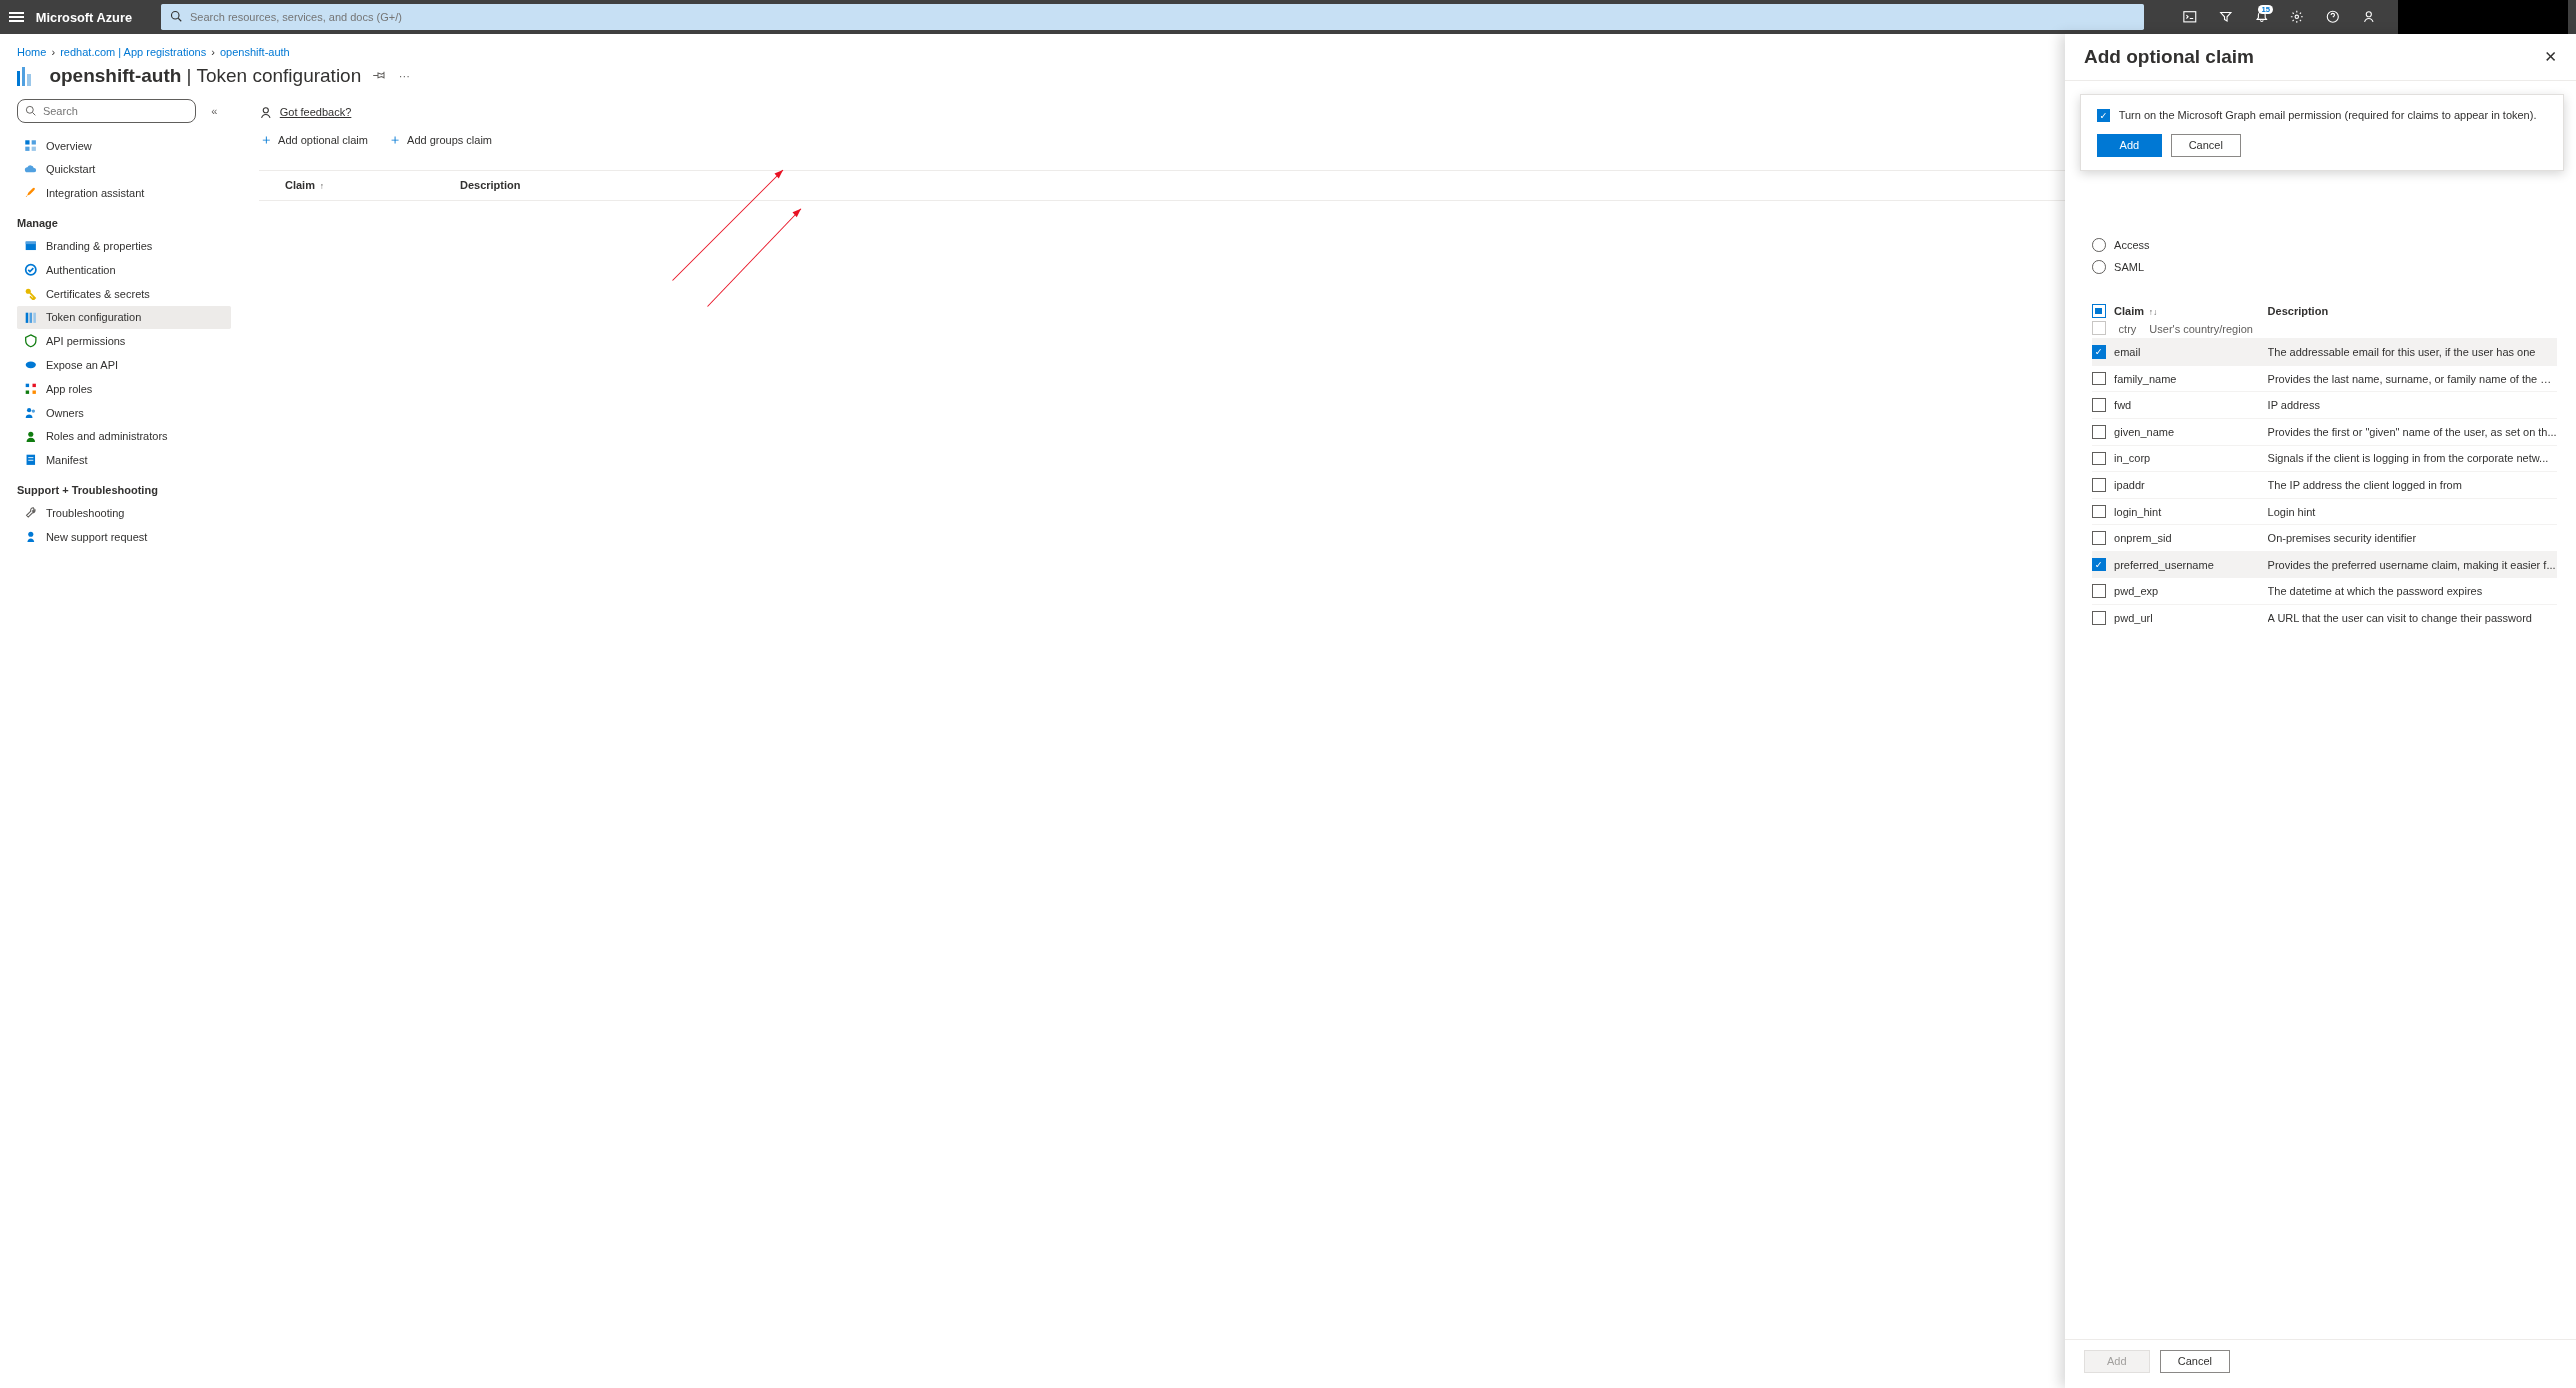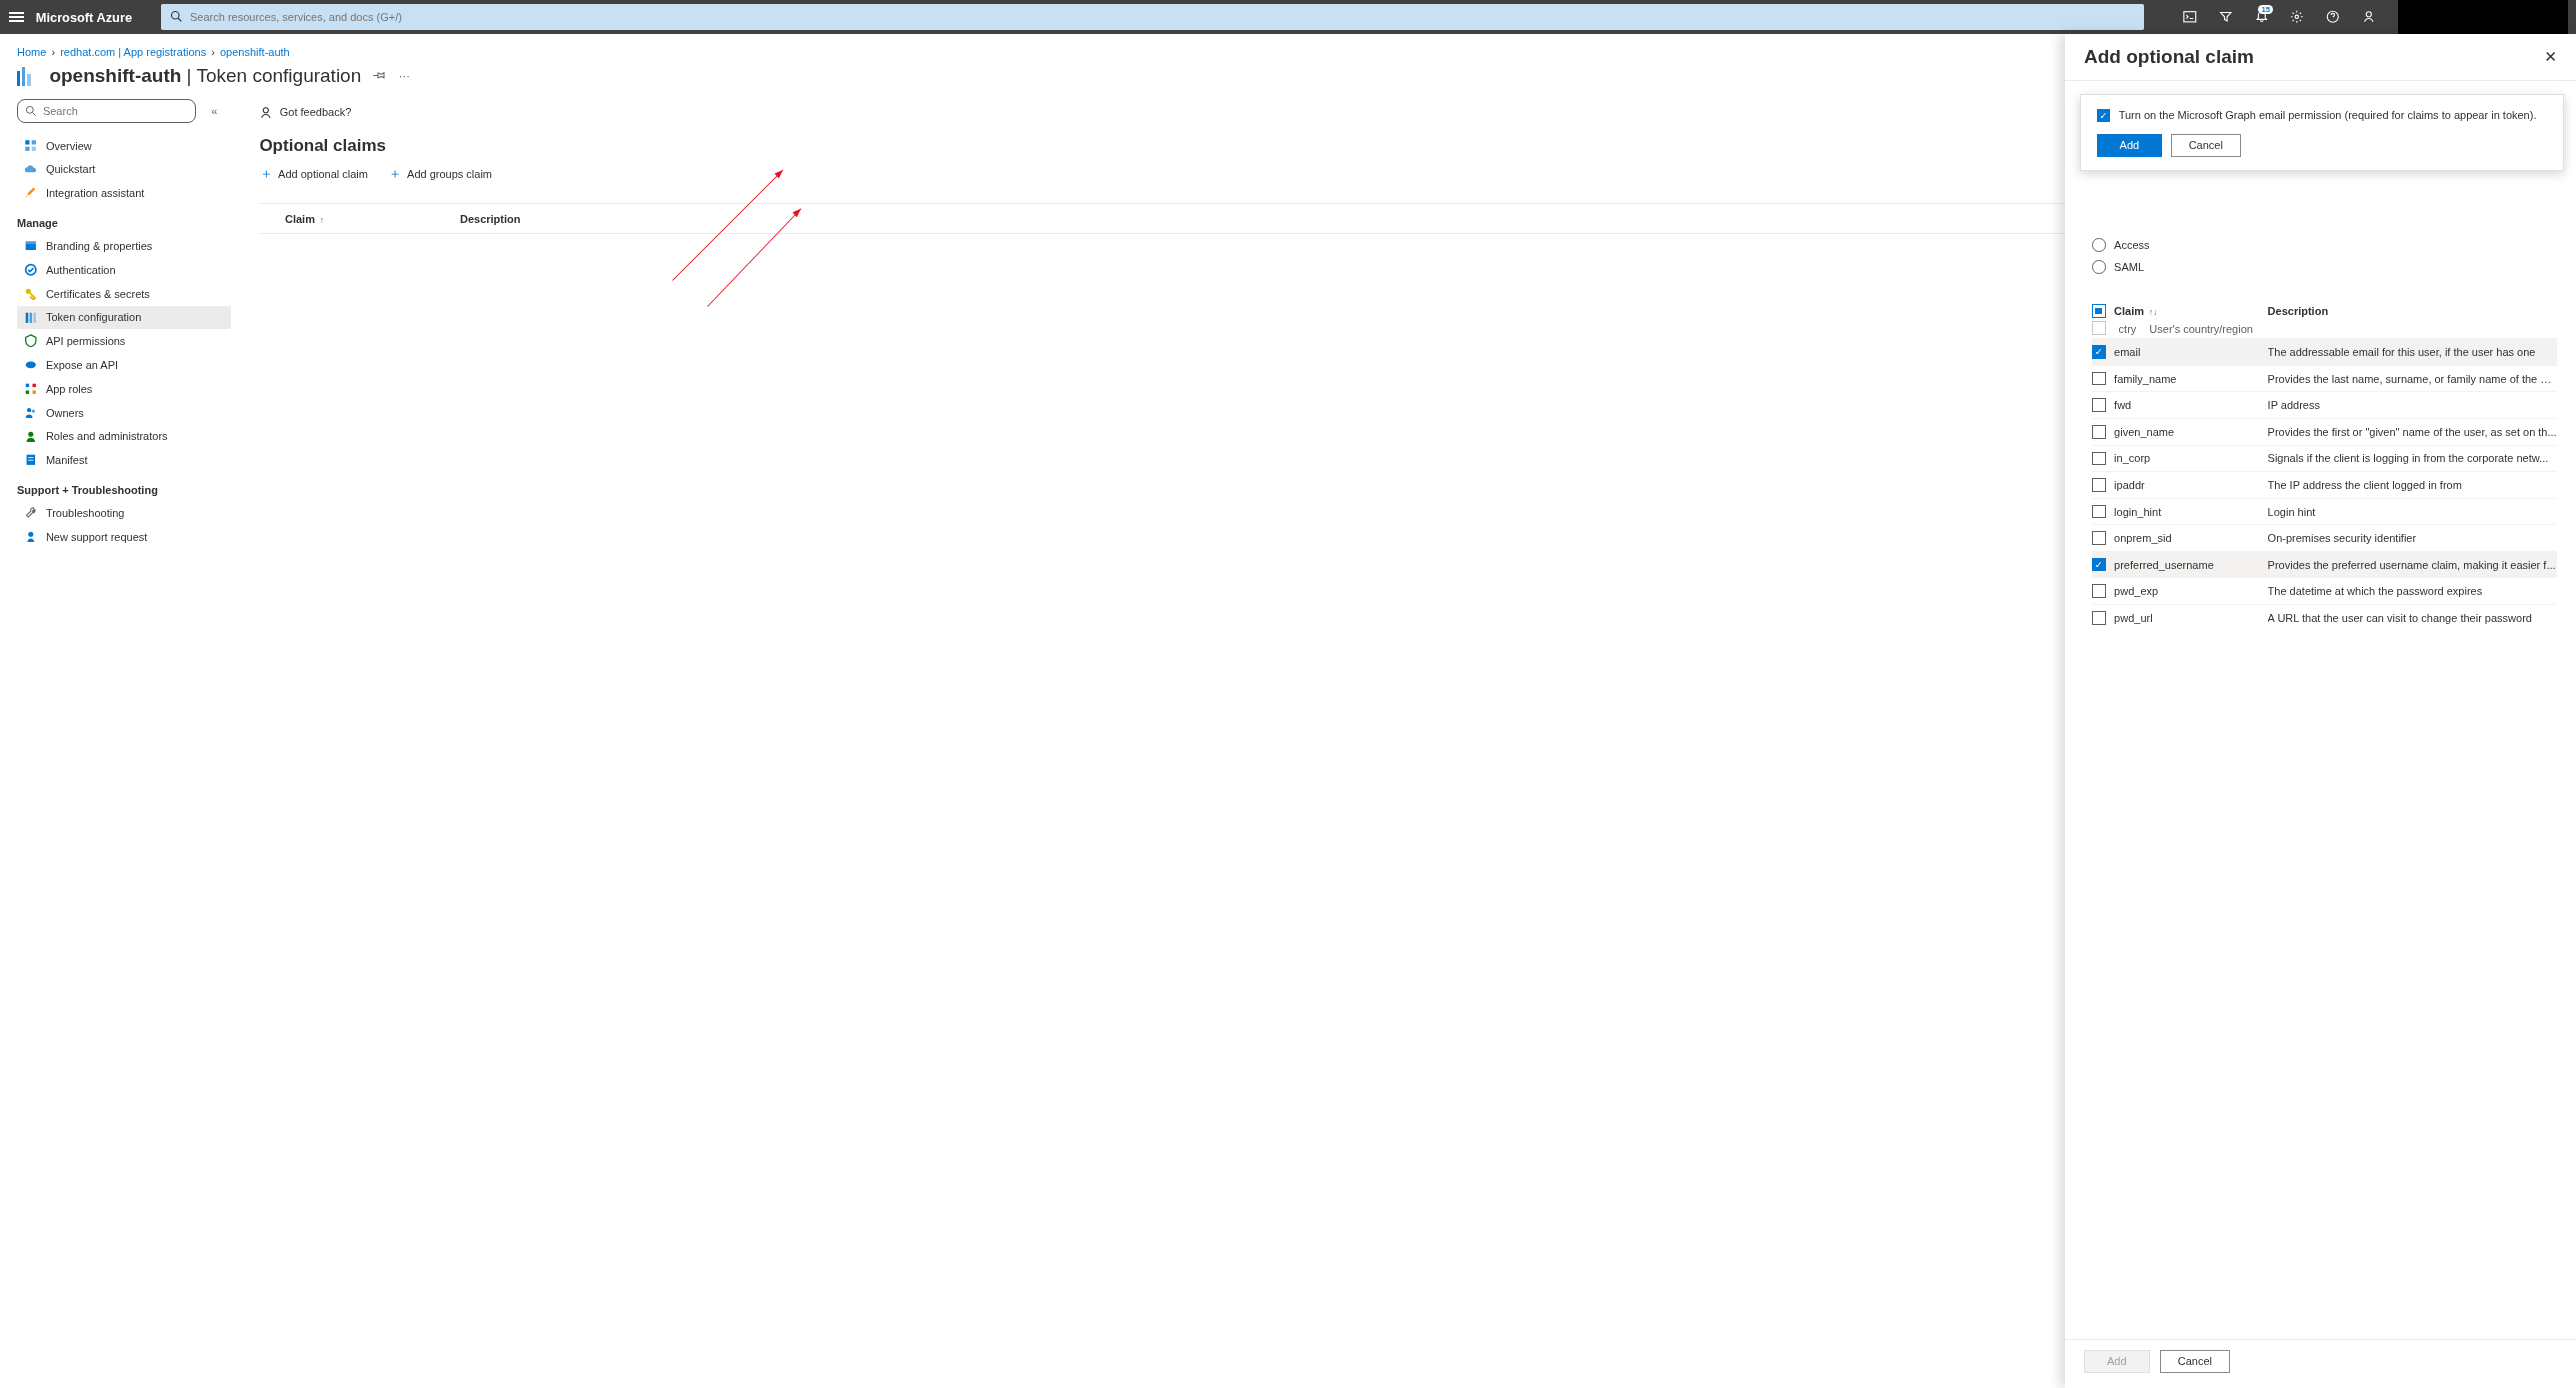--- a/index.html
+++ b/index.html
@@ -44,21 +44,21 @@
   .side-row { display:flex; align-items:center; }
   .nav { margin-top:11px; }
   .nav-item { display:flex; align-items:center; gap:8.5px; padding:5.1px 6.8px; cursor:pointer; border-radius:1.7px; font-size:11px; }
   .nav-item.active { background:#edebe9; }
   .nav-section { font-weight:600; padding:12px 6.8px 5.1px 0; font-size:11px; }
   .nav-icon { width:13.6px; height:13.6px; display:inline-flex; align-items:center; justify-content:center; }
   .nav svg { width:13.6px; height:13.6px; }
 
   .main { flex:1; padding:0 20.4px; overflow:hidden; position:relative; }
   .feedback-row { display:flex; padding:6.8px 0 12px 0; }
-  .feedback-btn { display:flex; align-items:center; gap:6.8px; color:#323130; cursor:pointer; }
+  .feedback-btn { display:flex; align-items:center; gap:6.8px; color:#323130; cursor:pointer;text-decoration:underline; }
   .main h2 { font-size:17px; font-weight:600; margin:5.1px 0 8.5px 0; }
   .main .desc { color:#323130; margin-bottom:12px; }
   .btn-row { display:flex; gap:20.4px; margin-bottom:20.4px; }
   .link-btn { display:flex; align-items:center; gap:5.1px; color:#323130; cursor:pointer; }
   .plus-icon { color:#0078d4; font-size:13.6px; }
   .table-head { display:flex; gap:136px; padding:8.5px 25.6px; border-bottom:0.9px solid #edebe9; border-top:0.9px solid #edebe9; font-weight:600; }
   .sort-arrow { font-size:8.5px; color:#605e5c; margin-left:1.7px; }
   .no-results { padding:8.5px 8.5px; color:#323130; }
 
   
@@ -340,21 +340,20 @@
 <div class="main">
   <div class="feedback-row">
     <div class="feedback-btn">
       <svg width="13.6" height="13.6" viewBox="0 0 16 16" fill="none">
             <circle cx="8" cy="5" r="3" stroke="#323130" stroke-width="1.3"></circle>
             <path d="M3 14c.8-2.5 2.8-4 5-4s4.2 1.5 5 4" stroke="#323130" stroke-width="1.3"></path>
           </svg>
       <span>Got feedback?</span>
     </div>
   </div>
-  <h2>Optional claims</h2>
   <div class="btn-row">
     <div class="link-btn">
           <span class="plus-icon">＋</span>
           <span>Add optional claim</span>
         </div>
     <div class="link-btn">
           <span class="plus-icon">＋</span>
           <span>Add groups claim</span>
         </div>
   </div>

